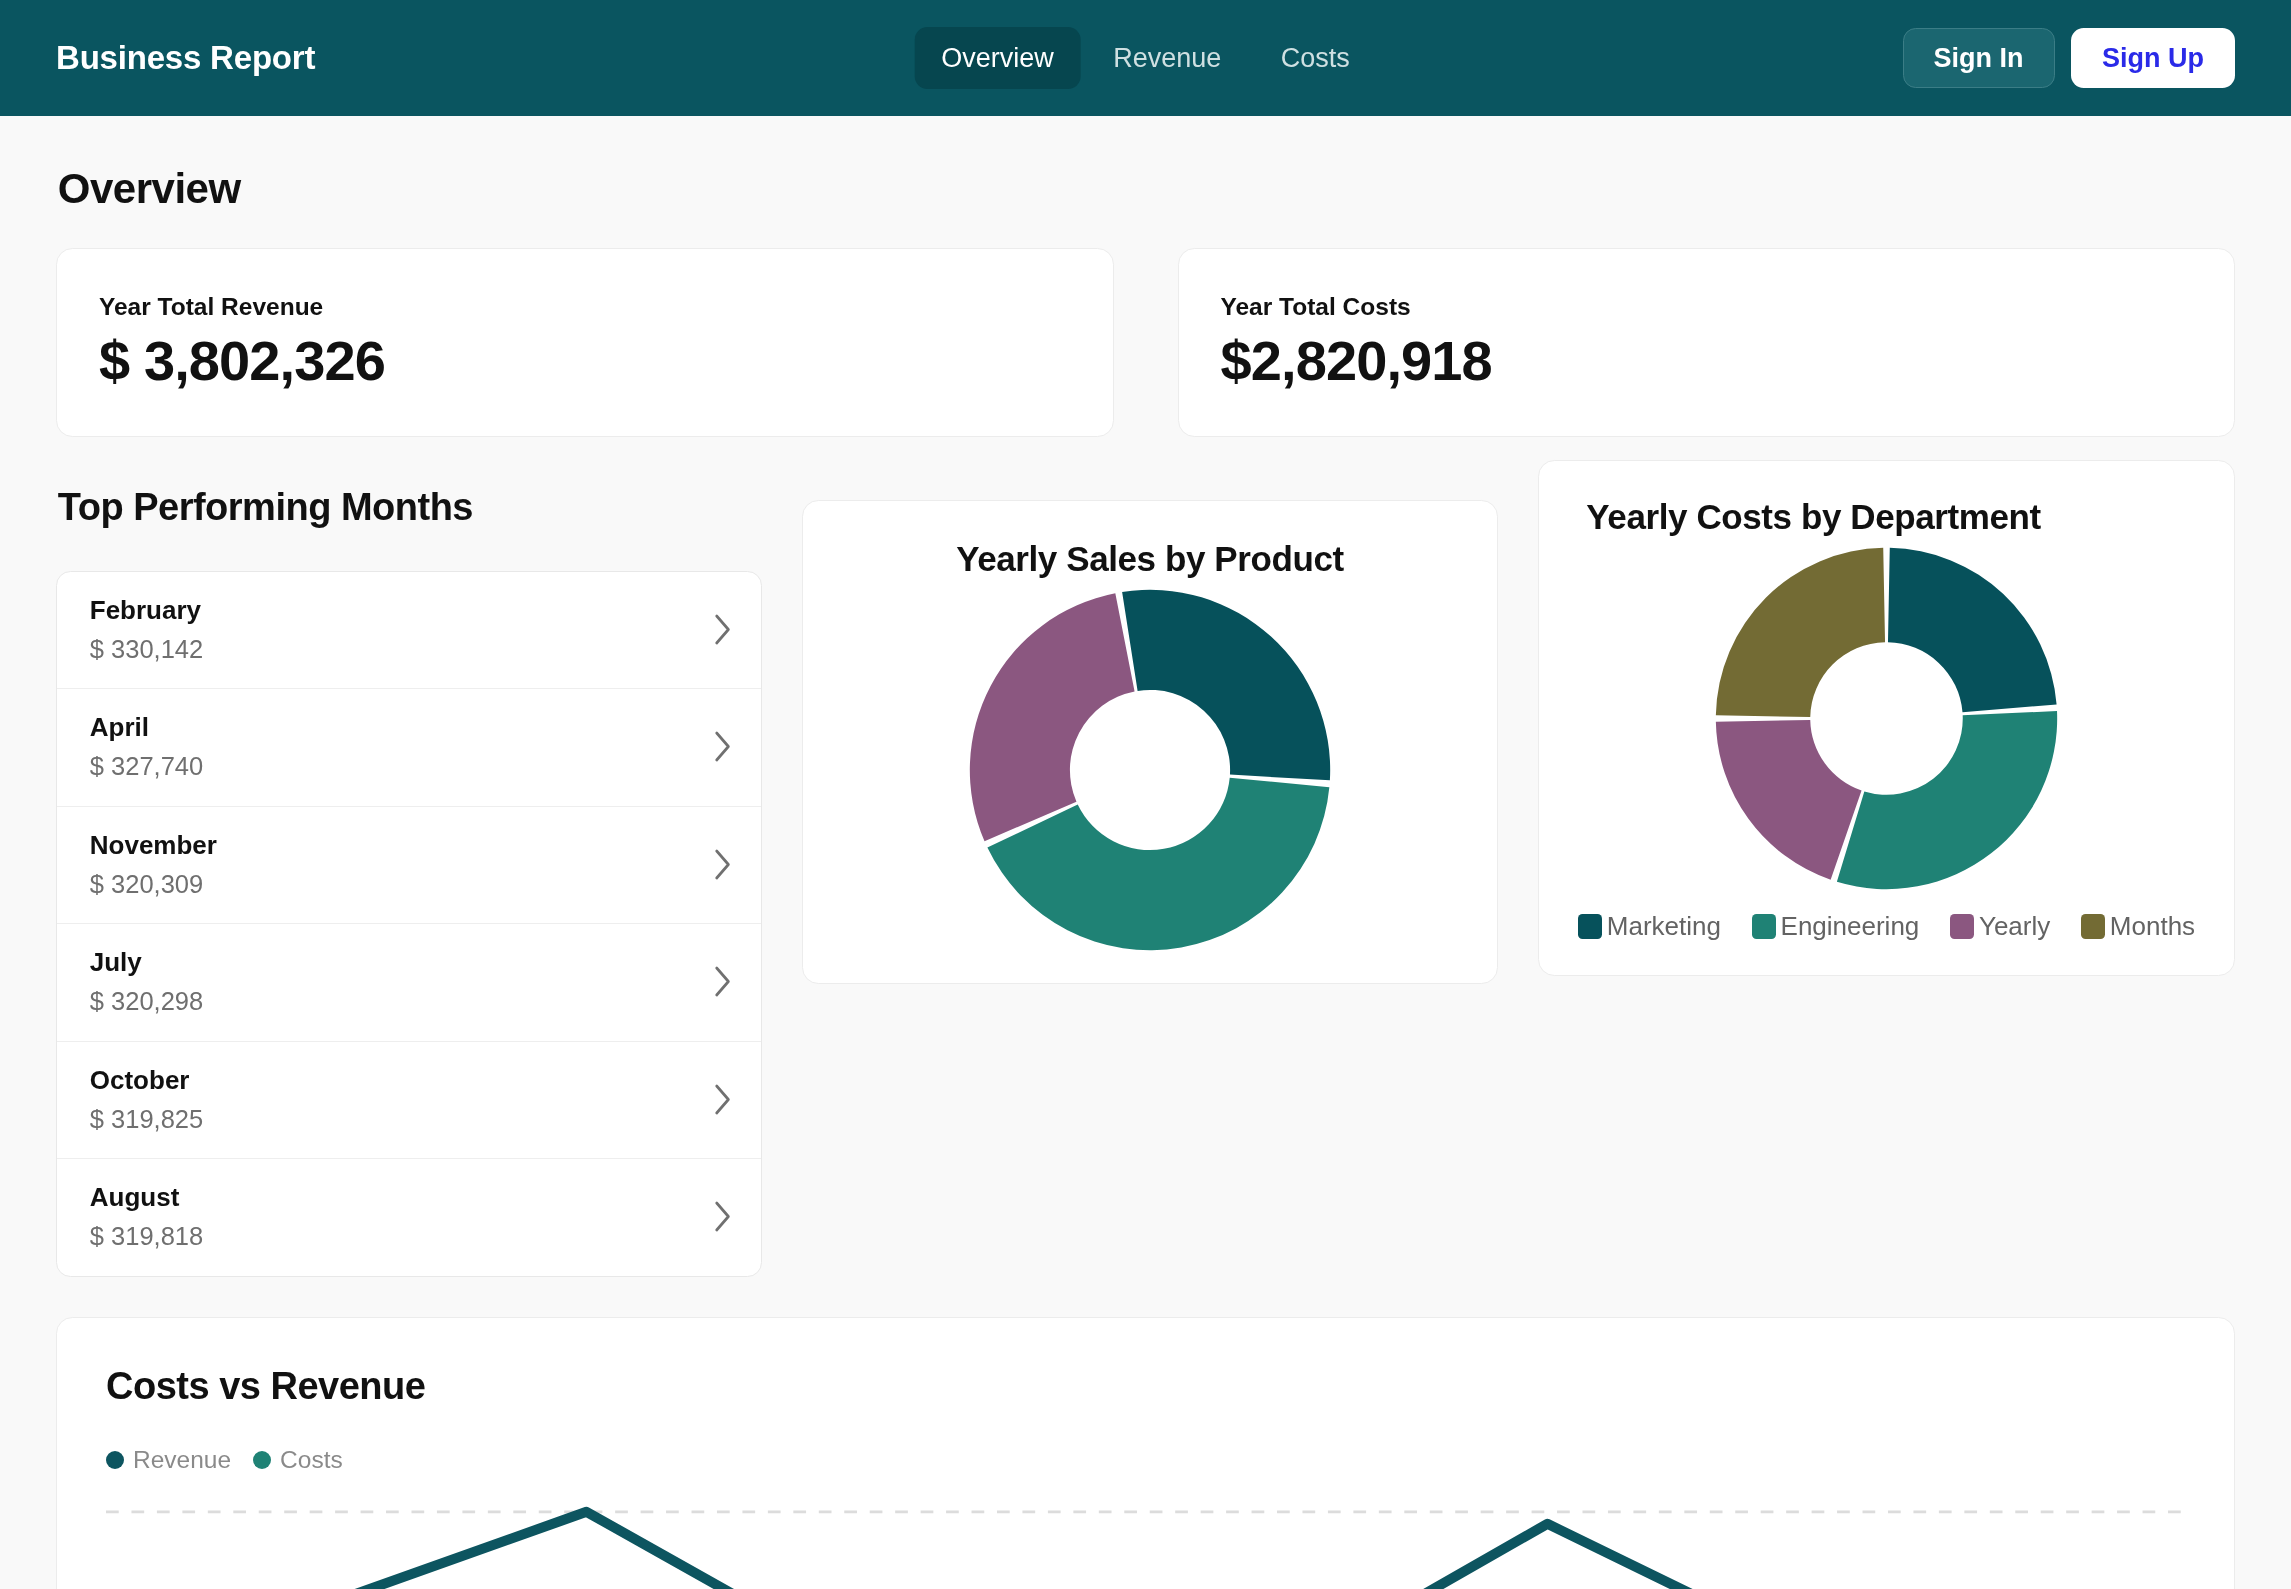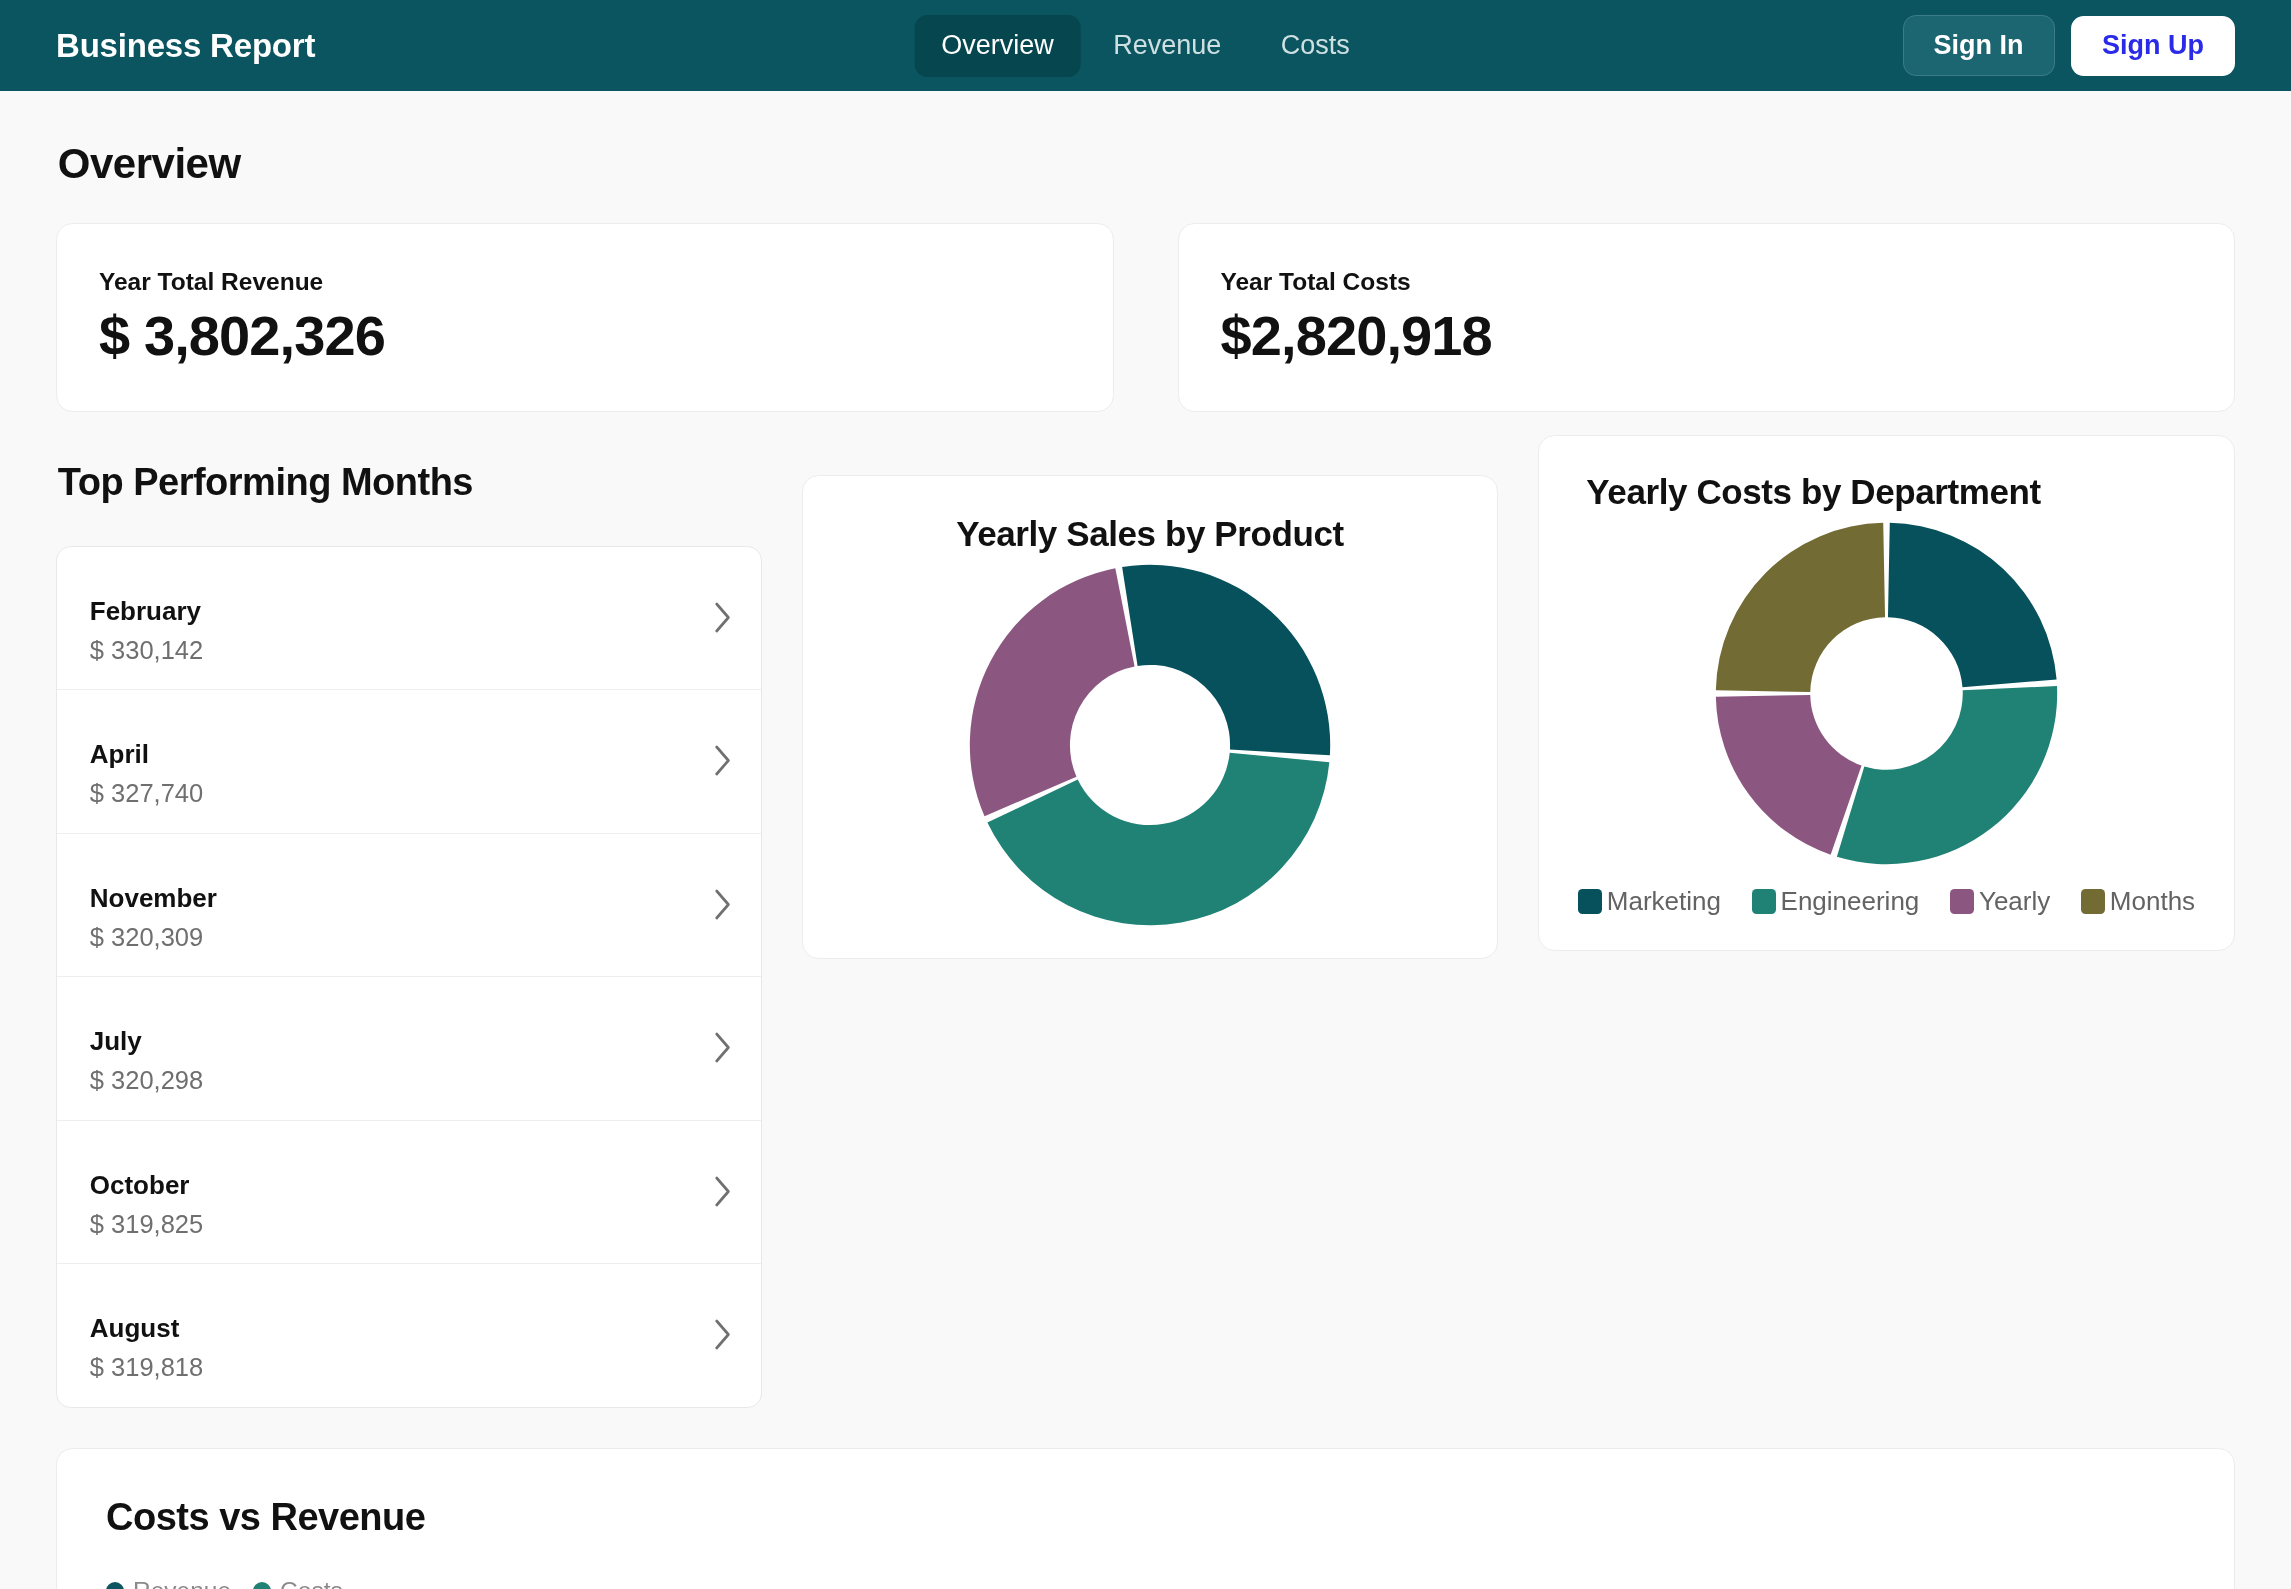--- a/index.html
+++ b/index.html
@@ -12,21 +12,21 @@
 
   body {
     background: #f9f9f9;
     font-family: "Liberation Sans", sans-serif;
     color: #111111;
     -webkit-font-smoothing: antialiased;
   }
 
   
   .navbar {
-    height: 91px;
+    height: 116px;
     background: #0a5560;
     display: flex;
     align-items: center;
     padding: 0 56px;
     position: relative;
   }
 
   .brand {
     font-size: 33px;
     font-weight: bold;
@@ -162,21 +162,21 @@
   .month-row {
     display: flex;
     align-items: center;
     padding: 23px 29px 24.5px 16.4px;
     border-bottom: 0.9px solid #eeeeee;
     cursor: pointer;
   }
 
   .month-row:last-child { border-bottom: none; }
 
-  .month-info { flex: 1; padding-left: 16.4px; margin-top: 26px; }
+  .month-info { flex: 1; padding-left: 16.4px; }
 
   .month-name {
     font-size: 26px;
     font-weight: bold;
     color: #111111;
     margin-bottom: 9px;
   }
 
   .month-value {
     font-size: 25.5px;

